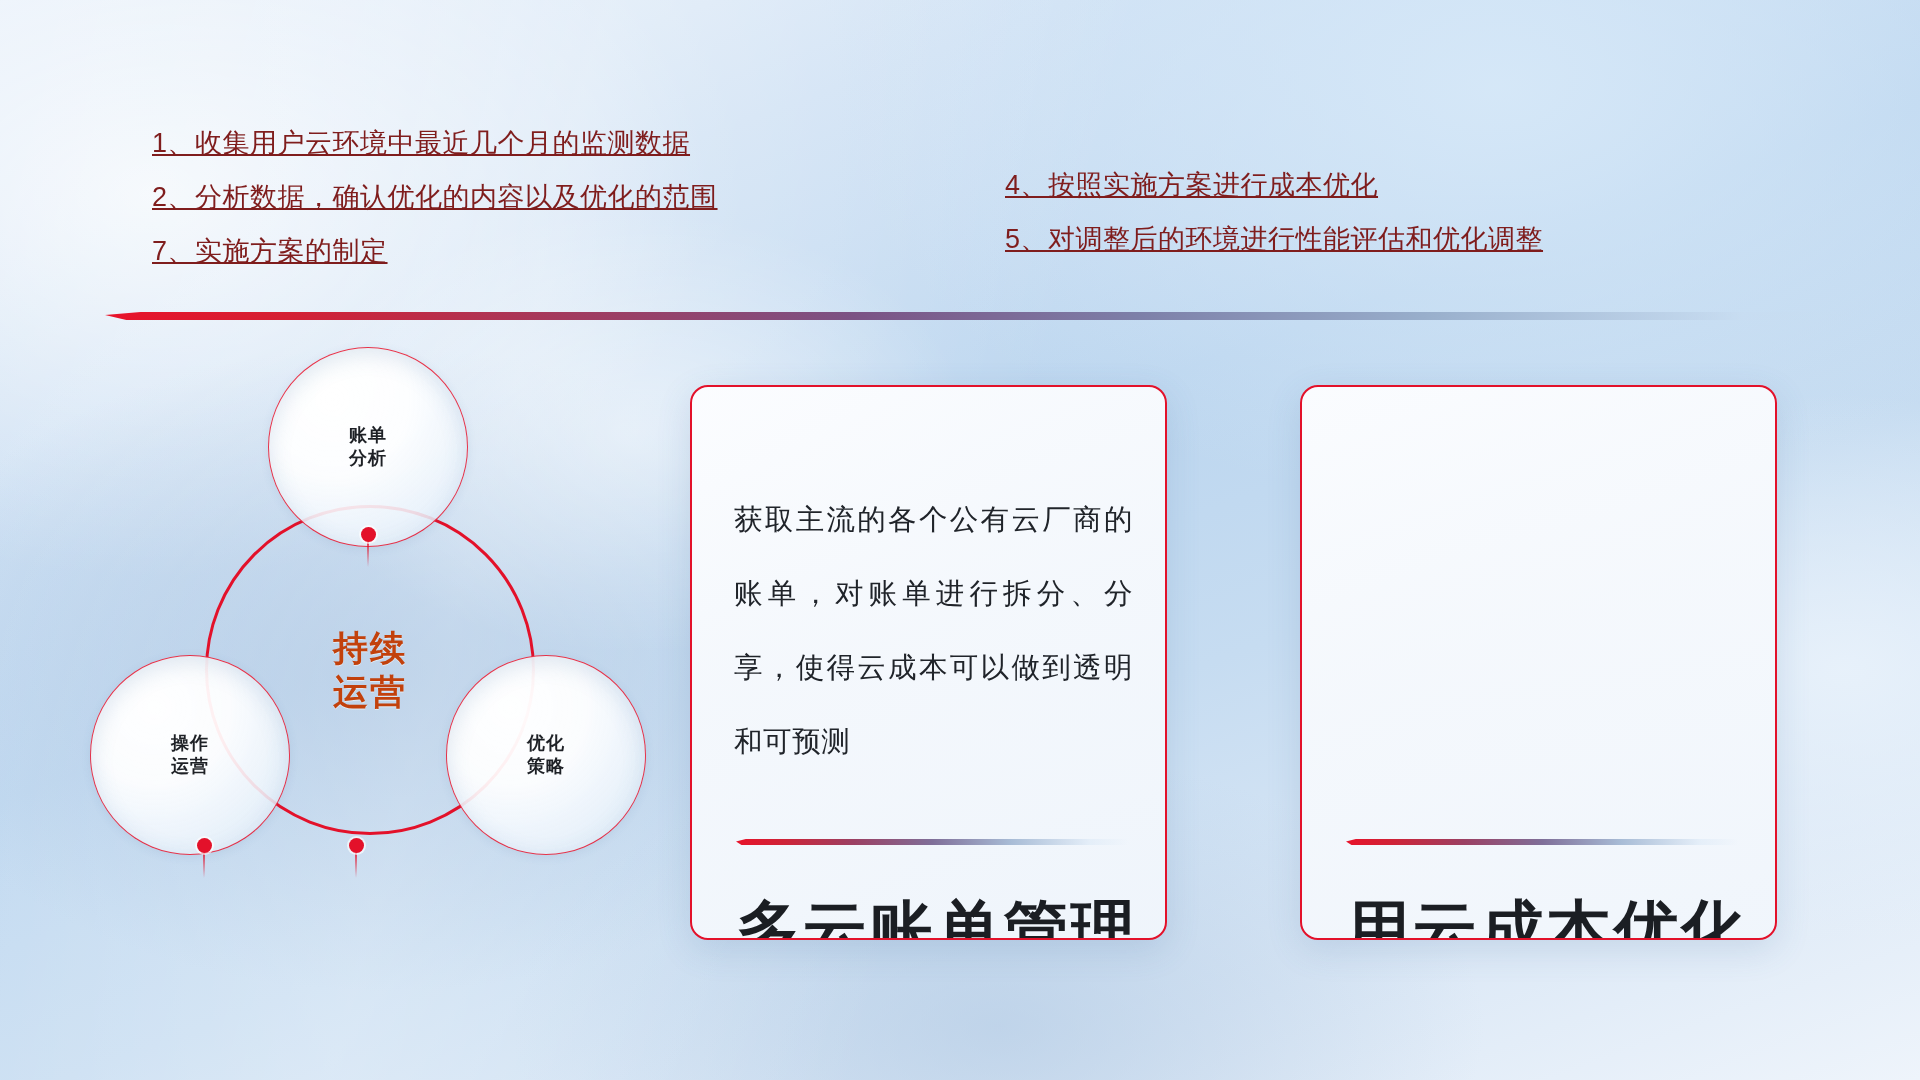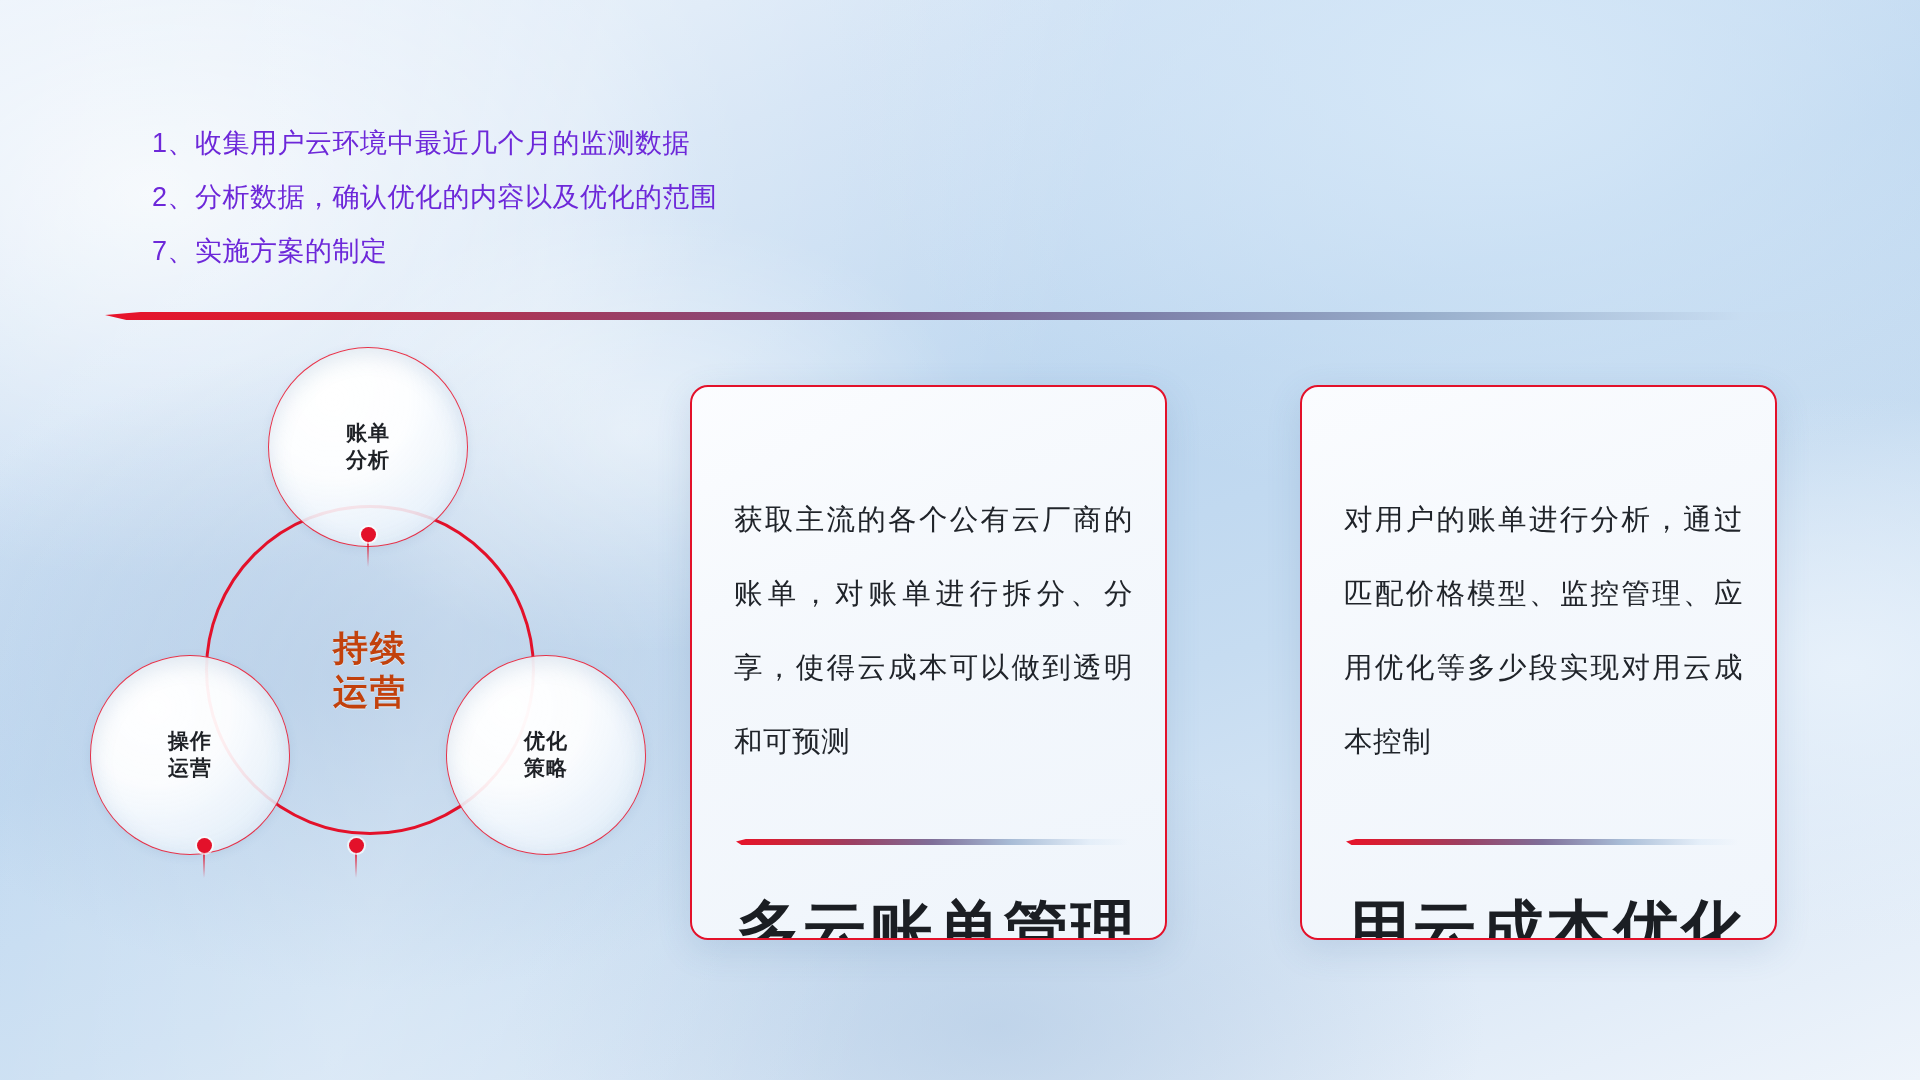--- a/index.html
+++ b/index.html
@@ -36,21 +36,21 @@
     background:radial-gradient(ellipse 520px 340px at 33% 40%, rgba(255,255,255,.5) 0%, rgba(255,255,255,0) 65%);
   }
   .bg-sheen {
     background:linear-gradient(105deg, rgba(255,255,255,0) 0%, rgba(255,255,255,.30) 28%, rgba(255,255,255,0) 52%);
   }
 
   
   #page { position:absolute; inset:0; z-index:2; }
 
   
-  .bullets { position:absolute; color:#6d28d9; letter-spacing:.5px; }
+  .bullets { position:absolute; color:#7f1d1d; letter-spacing:.5px;text-decoration:underline; }
   .bullets .b-line { font-size:27px; line-height:54px; white-space:nowrap; }
   #bullets-left  { left:152px;  top:116px; }
   #bullets-right { left:1005px; top:158px; }
 
   
   #top-divider {
     position:absolute; left:105px; top:312px; width:1780px; height:8px;
     background:linear-gradient(90deg,#e8132a 0%, #d51f33 10%, #a23a5e 26%, #7b5284 42%, #7d7fa8 58%, #98aecb 74%, rgba(200,220,240,.45) 92%, rgba(210,228,244,0) 100%);
     border-radius:4px 60px 60px 4px;
     clip-path:polygon(0 38%, 2% 0, 100% 0, 100% 100%, 1.2% 100%);
@@ -65,21 +65,21 @@
   #ring-main { left:105px; top:150px; width:330px; height:330px; }
   .lobe {
     position:absolute; border-radius:50%; box-sizing:border-box;
     border:1.6px solid rgba(227,17,42,.85);
     background:
       radial-gradient(circle at 32% 26%, rgba(255,255,255,.99) 0%, rgba(255,255,255,.93) 38%, rgba(238,245,252,.88) 70%, rgba(224,236,249,.84) 100%);
     box-shadow:0 6px 22px rgba(80,120,170,.18) inset, 0 2px 10px rgba(70,110,160,.10);
     display:flex; align-items:center; justify-content:center; text-align:center;
   }
   .lobe-txt {
-    font-size:21px; font-weight:700; color:#1e2126; line-height:1.28;
+    font-size:18px; font-weight:700; color:#1e2126; line-height:1.28;
     letter-spacing:1px; white-space:pre-line;
   }
   #lobe-top    { left:168px; top:-8px;  width:200px; height:200px; }
   #lobe-left   { left:-10px; top:300px; width:200px; height:200px; }
   #lobe-right  { left:346px; top:300px; width:200px; height:200px; }
 
   .node-dot {
     position:absolute; width:15px; height:15px; border-radius:50%;
     background:#e3112a; box-shadow:0 0 0 2px rgba(255,255,255,.65);
   }
@@ -147,20 +147,24 @@
 </div>
 
 <div id="page">
 
   <div class="bullets" id="bullets-left">
     <div class="b-line">1、收集用户云环境中最近几个月的监测数据</div>
     <div class="b-line">2、分析数据，确认优化的内容以及优化的范围</div>
     <div class="b-line">7、实施方案的制定</div>
   </div>
 
+  <div class="bullets" id="bullets-right">
+    <div class="b-line">4、按照实施方案进行成本优化</div>
+    <div class="b-line">5、对调整后的环境进行性能评估和优化调整</div>
+  </div>
 
   <div id="top-divider"></div>
 
   <div id="venn">
     <div class="ring" id="ring-main"></div>
 
     <div class="lobe" id="lobe-top">
       <span class="lobe-txt">账单
 分析</span>
     </div>
@@ -186,18 +190,17 @@
     <div class="node-dot" id="dot-right"></div>
   </div>
 
   <div class="card" id="card-1">
     <div class="card-body">获取主流的各个公有云厂商的账单，对账单进行拆分、分享，使得云成本可以做到透明和可预测</div>
     <div class="card-rule"></div>
     <div class="card-title">多云账单管理平台</div>
   </div>
 
   <div class="card" id="card-2">
-    <div class="card-body">对用户的账单进行分析，通过匹配价格模型、监控管理、应用优化等多少段实现对用云成本控制</div>
     <div class="card-rule"></div>
     <div class="card-title">用云成本优化</div>
   </div>
 
 </div>
 
 </body></html>

